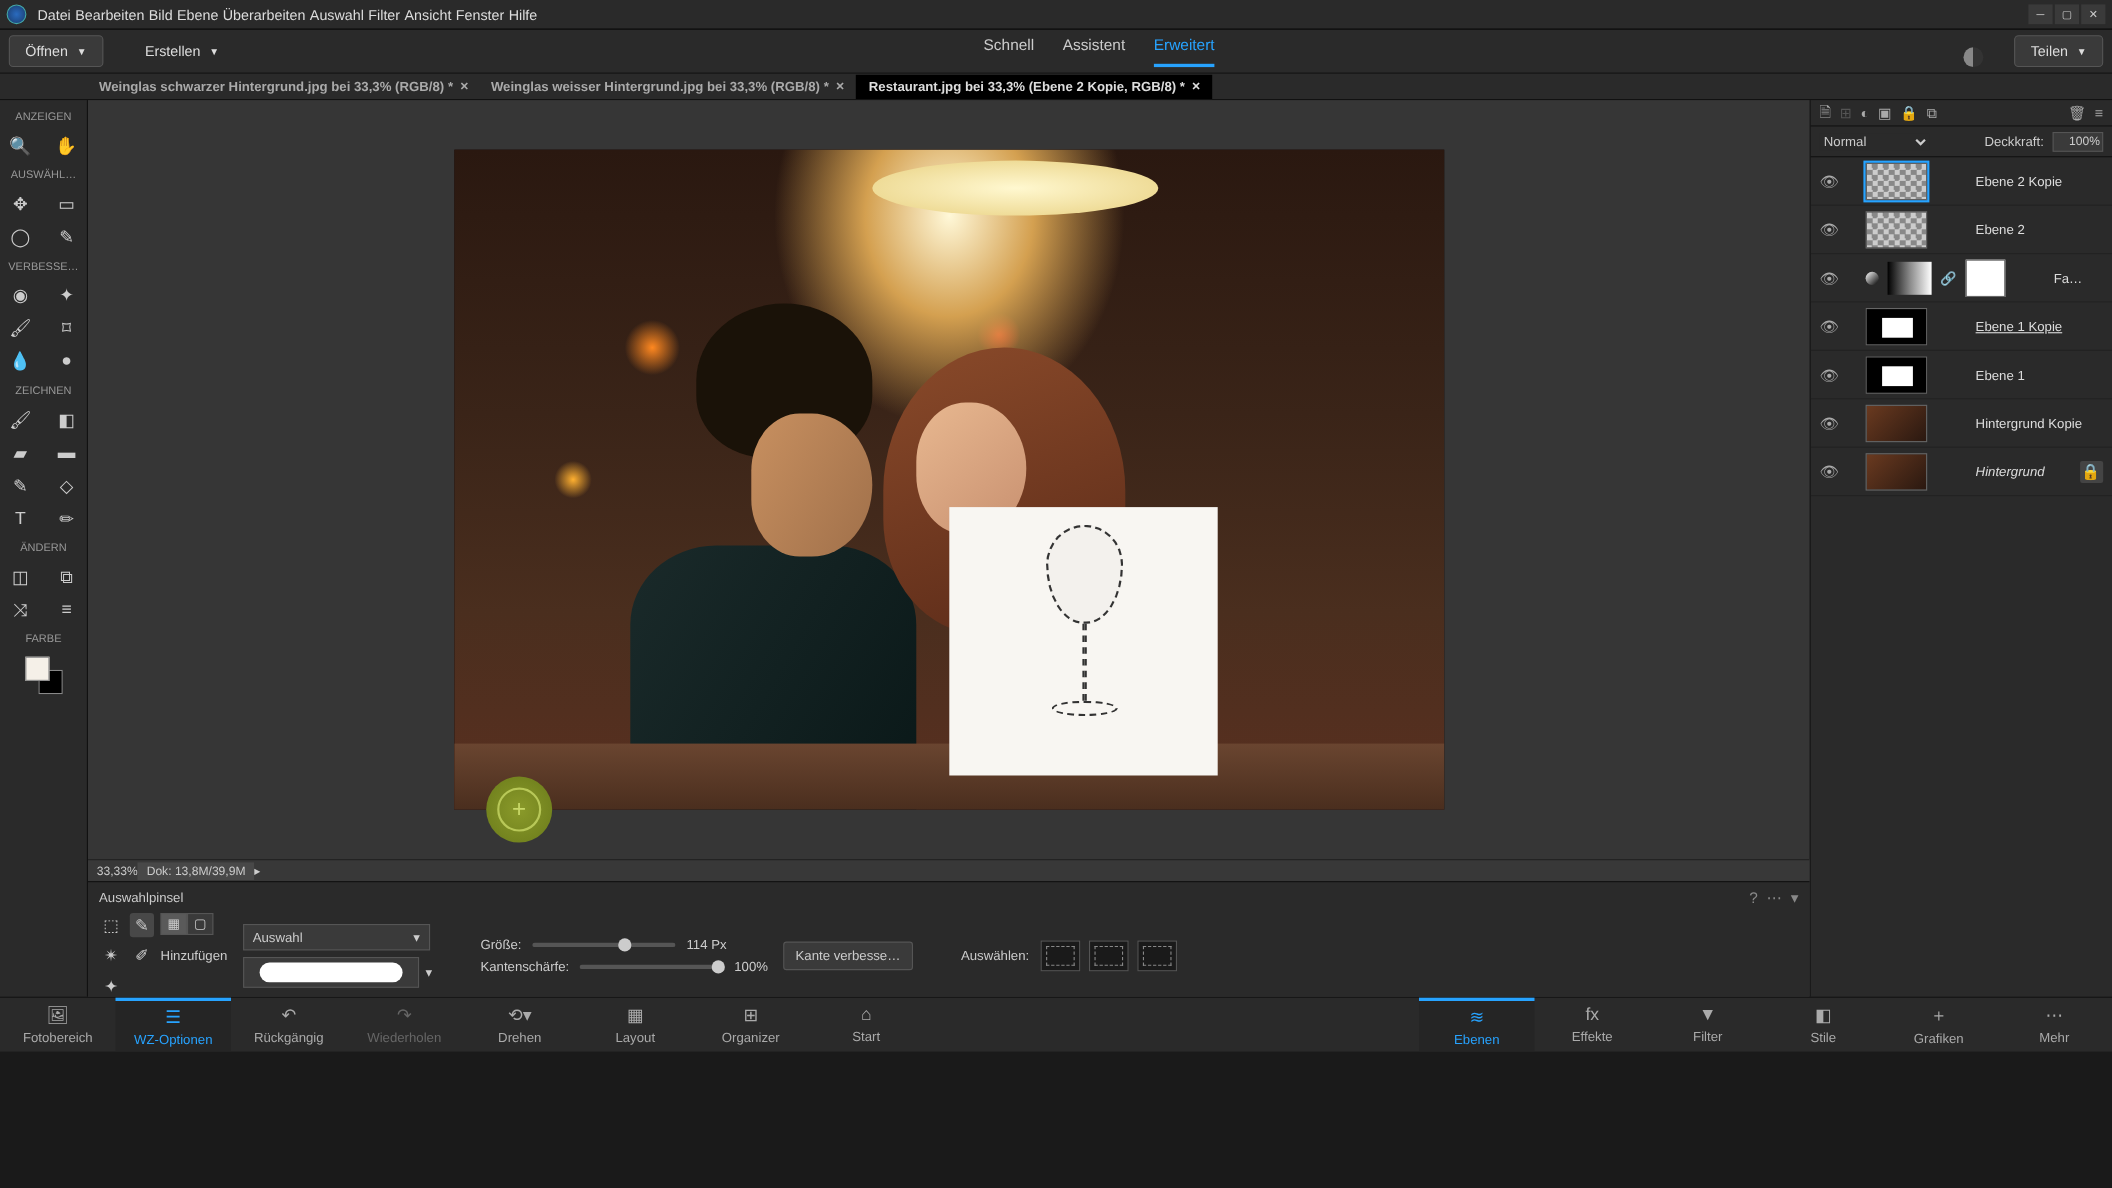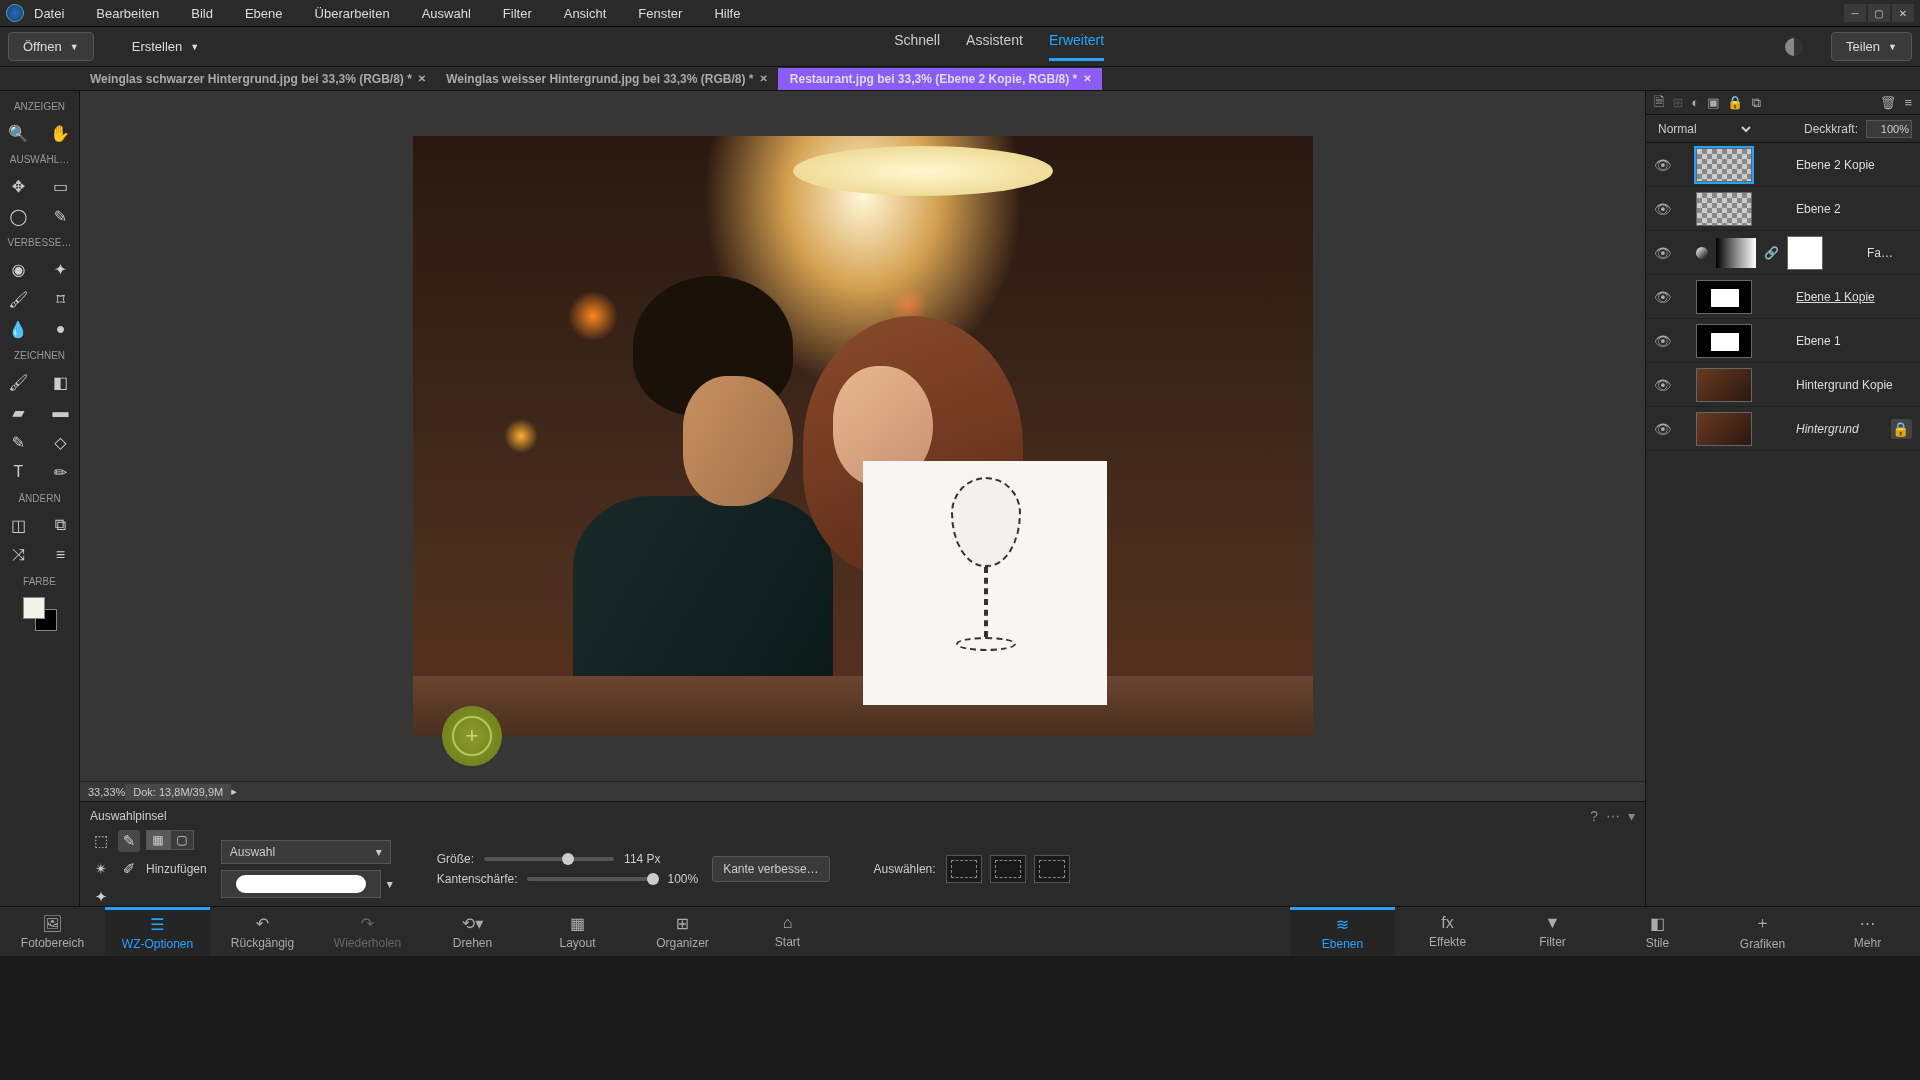--- a/index.html
+++ b/index.html
@@ -1,39 +1,39 @@
 <!DOCTYPE html>
 <html><head>
 <meta charset="utf-8">
 <style>
 * { margin: 0; padding: 0; box-sizing: border-box; font-family: "Segoe UI", Arial, sans-serif; }
 body { background: #1a1a1a; color: #ccc; width: 1920px; height: 1080px; overflow: hidden; font-size: 12px; }
 
 
 .titlebar { height: 27px; background: #2a2a2a; display: flex; align-items: center; padding: 0 6px; border-bottom: 1px solid #000; }
 .logo { width: 18px; height: 18px; background: radial-gradient(circle,#2a6bbf,#1a3b6b); border-radius: 50%; margin-right: 10px; border: 1px solid #4aa; }
-.menubar { display: flex; gap: 32px; }
+.menubar { display: flex; gap: 4px; }
 .menubar span { color: #ddd; font-size: 13px; cursor: default; }
 .winctrls { margin-left: auto; display: flex; gap: 2px; }
 .winbtn { width: 22px; height: 18px; background: #3a3a3a; display: flex; align-items: center; justify-content: center; font-size: 10px; color: #ccc; }
 
 
 .secbar { height: 40px; background: #2a2a2a; display: flex; align-items: center; padding: 0 8px; border-bottom: 1px solid #111; }
 .btn { background: #3a3a3a; border: 1px solid #555; color: #ddd; padding: 6px 14px; border-radius: 4px; font-size: 13px; display: flex; align-items: center; gap: 8px; }
 .btn .chev { font-size: 9px; }
 .modes { display: flex; gap: 26px; margin: 0 auto; }
 .modes span { color: #ccc; font-size: 14px; padding-bottom: 10px; }
 .modes .active { color: #27a3ff; border-bottom: 3px solid #27a3ff; }
-.rightsec { display: flex; align-items: center; gap: 28px; }
+.rightsec { display: flex; align-items: flex-end; gap: 28px; }
 .darkicon { width: 18px; height: 18px; border-radius: 50%; background: linear-gradient(90deg,#888 50%,#333 50%); }
 
 
 .tabbar { height: 24px; background: #2a2a2a; display: flex; align-items: center; padding-left: 80px; border-bottom: 1px solid #111; font-weight: bold; }
 .tab { padding: 4px 10px; color: #aaa; font-size: 12px; display: flex; align-items: center; gap: 6px; }
-.tab.active { background: #8b5cf6; color: #ddd; padding-left: 12px; }
+.tab.active { background: #000000; color: #ddd; padding-left: 12px; }
 .tabclose { font-size: 10px; }
 
 
 .main { display: flex; height: 815px; }
 
 
 .toolbox { width: 80px; background: #2a2a2a; border-right: 1px solid #111; padding-top: 4px; }
 .toolsec { color: #999; font-size: 10px; text-align: center; padding: 6px 5px; }
 .toolrow { display: flex; justify-content: center; gap: 20px; padding: 4px 0; }
 .tool { width: 22px; height: 22px; display: flex; align-items: center; justify-content: center; color: #ccc; font-size: 16px; }

